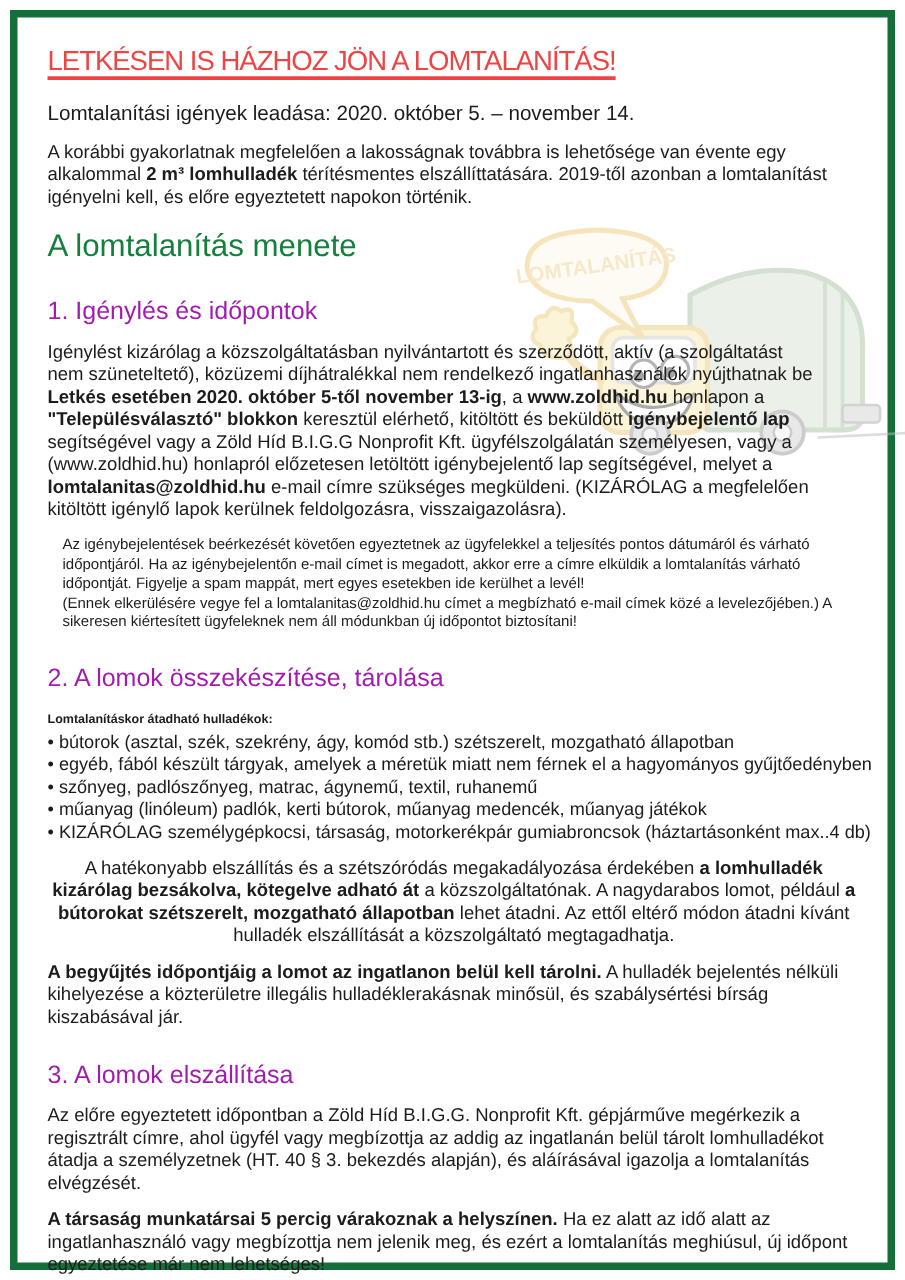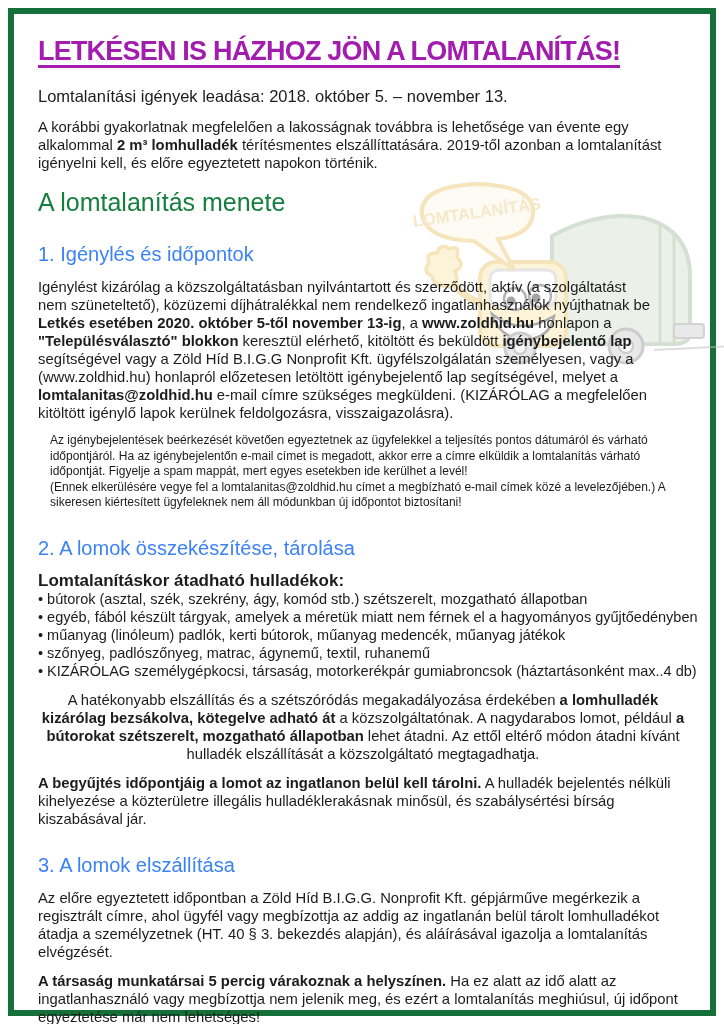--- a/index.html
+++ b/index.html
@@ -13,36 +13,36 @@
     border:6px solid #156f38;background:#ffffff;box-sizing:border-box;
   }
   .watermark{
     position:absolute;left:388px;top:160px;width:332px;height:208px;
     z-index:0;opacity:.5;pointer-events:none;
   }
   .content{
     position:relative;z-index:1;padding:22px 22px 0 24px;
   }
   .title{
-    font-size:27px;font-weight:bold;color:#a21caf;letter-spacing:-0.8px;
+    font-size:22px;font-weight:normal;color:#ef4444;letter-spacing:-0.8px;
     white-space:nowrap;margin:0 0 18px 0;
     text-decoration:underline;text-decoration-thickness:3px;text-underline-offset:5px;
   }
   .dates{font-size:16.5px;line-height:22px;margin:0 0 10px 0;}
   p.body{font-size:14.8px;line-height:18px;margin:11px 0;}
   .b{font-weight:bold;}
   h2.main-h{
     font-size:25px;font-weight:normal;color:#15803d;margin:16px 0 10px 0;line-height:29px;
   }
   h3.sub-h{
-    font-size:20px;font-weight:normal;color:#3b82f6;margin:26px 0 12px 0;line-height:23px;
+    font-size:20px;font-weight:normal;color:#a21caf;margin:26px 0 12px 0;line-height:23px;
   }
   .small-print{font-size:12px;line-height:15.5px;margin:4px 0 0 12px;}
   .small-print div{margin:0;}
-  .lead{font-size:17px;line-height:18px;font-weight:bold;margin:12px 0 0 0;}
+  .lead{font-size:10px;line-height:18px;font-weight:bold;margin:12px 0 0 0;}
   ul.bullets{list-style:none;margin:0;padding:0;}
   ul.bullets li{
     font-size:14.5px;line-height:18px;white-space:nowrap;
   }
   ul.bullets li::before{content:"• ";}
   .tight{margin-top:10px;text-align:center;}
   .last{margin-top:10px;line-height:19px;}
 </style>
 </head>
 <body>
@@ -80,41 +80,41 @@
 
     <path d="M20,42 Q16,12 76,10 Q134,12 131,40 Q129,61 96,65 L112,96 L72,67 Q26,66 20,42 Z" fill="#fdf8e8" stroke="#ecca7c" stroke-width="4"></path>
     <text x="75" y="44" transform="rotate(-8 75 40)" text-anchor="middle" font-family="Liberation Sans, DejaVu Sans, sans-serif" font-size="16.5" font-weight="bold" fill="#eed396">LOMTALANÍTÁS</text>
   </svg>
 
   <div class="content">
 
     <h1 class="title">LETKÉSEN IS HÁZHOZ JÖN A LOMTALANÍTÁS!</h1>
 
     <div class="dates">
-      <div>Lomtalanítási igények leadása: 2018. október 5. – november 13.</div>
+      <div>Lomtalanítási igények leadása: 2020. október 5. – november 14.</div>
     </div>
 
     <p class="body"><span>A korábbi gyakorlatnak megfelelően a lakosságnak továbbra is lehetősége van évente egy alkalommal </span><span class="b">2 m³ lomhulladék</span><span> térítésmentes elszállíttatására. 2019-től azonban a lomtalanítást igényelni kell, és előre egyeztetett napokon történik.</span></p>
 
     <h2 class="main-h">A lomtalanítás menete</h2>
 
     <h3 class="sub-h">1. Igénylés és időpontok</h3>
     <p class="body"><span>Igénylést kizárólag a közszolgáltatásban nyilvántartott és szerződött, aktív (a szolgáltatást</span><br><span>nem szüneteltető), közüzemi díjhátralékkal nem rendelkező ingatlanhasználók nyújthatnak be </span><span class="b">Letkés esetében 2020. október 5-től november 13-ig</span><span>, a </span><span class="b">www.zoldhid.hu</span><span> honlapon a </span><span class="b">"Településválasztó" blokkon</span><span> keresztül elérhető, kitöltött és beküldött </span><span class="b">igénybejelentő lap</span><span> segítségével vagy a Zöld Híd B.I.G.G Nonprofit Kft. ügyfélszolgálatán személyesen, vagy a (www.zoldhid.hu) honlapról előzetesen letöltött igénybejelentő lap segítségével, melyet a </span><span class="b">lomtalanitas@zoldhid.hu</span><span> e-mail címre szükséges megküldeni. (KIZÁRÓLAG a megfelelően kitöltött igénylő lapok kerülnek feldolgozásra, visszaigazolásra).</span></p>
     <div class="small-print">
       <div>Az igénybejelentések beérkezését követően egyeztetnek az ügyfelekkel a teljesítés pontos dátumáról és várható időpontjáról. Ha az igénybejelentőn e-mail címet is megadott, akkor erre a címre elküldik a lomtalanítás várható időpontját. Figyelje a spam mappát, mert egyes esetekben ide kerülhet a levél!</div>
       <div>(Ennek elkerülésére vegye fel a lomtalanitas@zoldhid.hu címet a megbízható e-mail címek közé a levelezőjében.) A sikeresen kiértesített ügyfeleknek nem áll módunkban új időpontot biztosítani!</div>
     </div>
 
     <h3 class="sub-h">2. A lomok összekészítése, tárolása</h3>
     <p class="lead">Lomtalanításkor átadható hulladékok:</p>
     <ul class="bullets">
       <li>bútorok (asztal, szék, szekrény, ágy, komód stb.) szétszerelt, mozgatható állapotban</li>
       <li>egyéb, fából készült tárgyak, amelyek a méretük miatt nem férnek el a hagyományos gyűjtőedényben</li>
+      <li>szőnyeg, padlószőnyeg, matrac, ágynemű, textil, ruhanemű</li>
       <li>műanyag (linóleum) padlók, kerti bútorok, műanyag medencék, műanyag játékok</li>
-      <li>szőnyeg, padlószőnyeg, matrac, ágynemű, textil, ruhanemű</li>
       <li>KIZÁRÓLAG személygépkocsi, társaság, motorkerékpár gumiabroncsok (háztartásonként max..4 db)</li>
     </ul>
     <p class="body tight"><span>A hatékonyabb elszállítás és a szétszóródás megakadályozása érdekében </span><span class="b">a lomhulladék kizárólag bezsákolva, kötegelve adható át</span><span> a közszolgáltatónak. A nagydarabos lomot, például </span><span class="b">a bútorokat szétszerelt, mozgatható állapotban</span><span> lehet átadni. Az ettől eltérő módon átadni kívánt hulladék elszállítását a közszolgáltató megtagadhatja.</span></p>
     <p class="body"><span class="b">A begyűjtés időpontjáig a lomot az ingatlanon belül kell tárolni.</span><span> A hulladék bejelentés nélküli kihelyezése a közterületre illegális hulladéklerakásnak minősül, és szabálysértési bírság kiszabásával jár.</span></p>
 
     <h3 class="sub-h">3. A lomok elszállítása</h3>
     <p class="body">Az előre egyeztetett időpontban a Zöld Híd B.I.G.G. Nonprofit Kft. gépjárműve megérkezik a regisztrált címre, ahol ügyfél vagy megbízottja az addig az ingatlanán belül tárolt lomhulladékot átadja a személyzetnek (HT. 40 § 3. bekezdés alapján), és aláírásával igazolja a lomtalanítás elvégzését.</p>
     <p class="body last"><span class="b">A társaság munkatársai 5 percig várakoznak a helyszínen.</span><span> Ha ez alatt az idő alatt az ingatlanhasználó vagy megbízottja nem jelenik meg, és ezért a lomtalanítás meghiúsul, új időpont egyeztetése már nem lehetséges!</span></p>
 
   </div>

